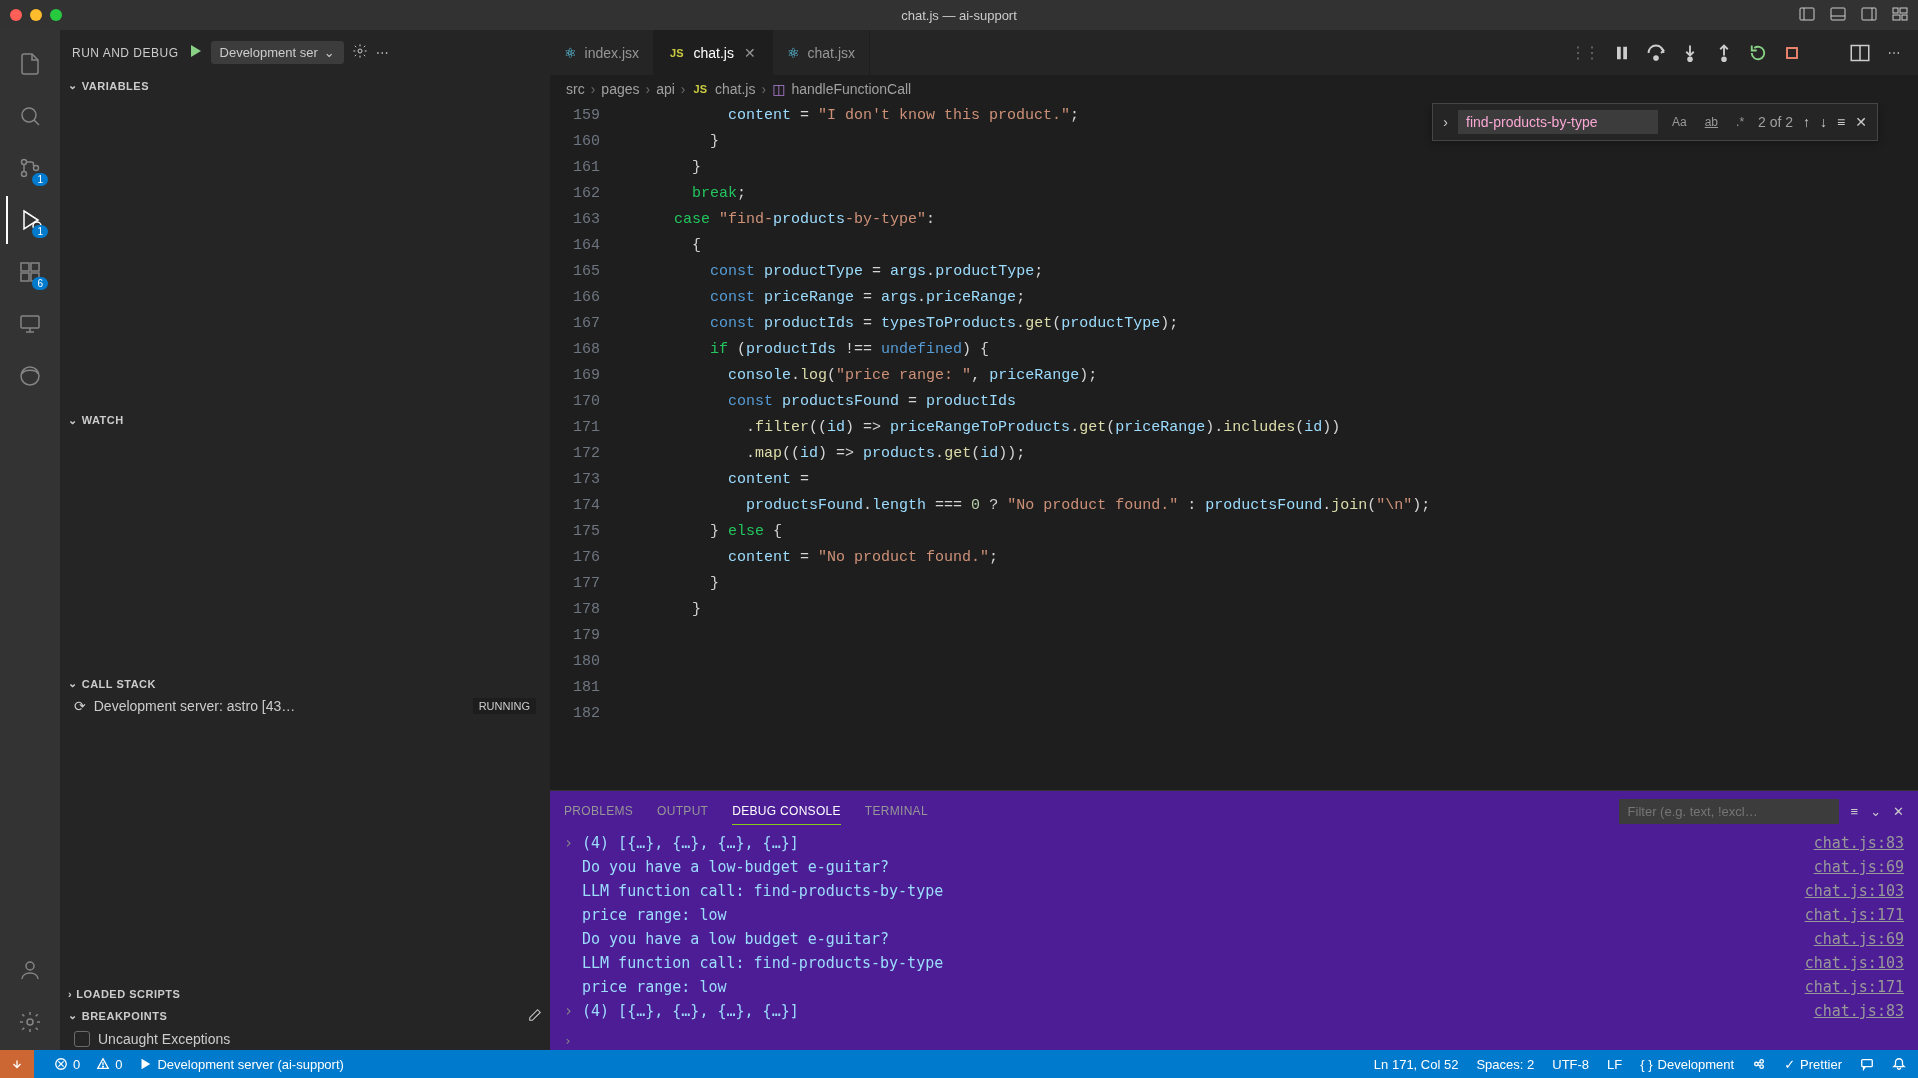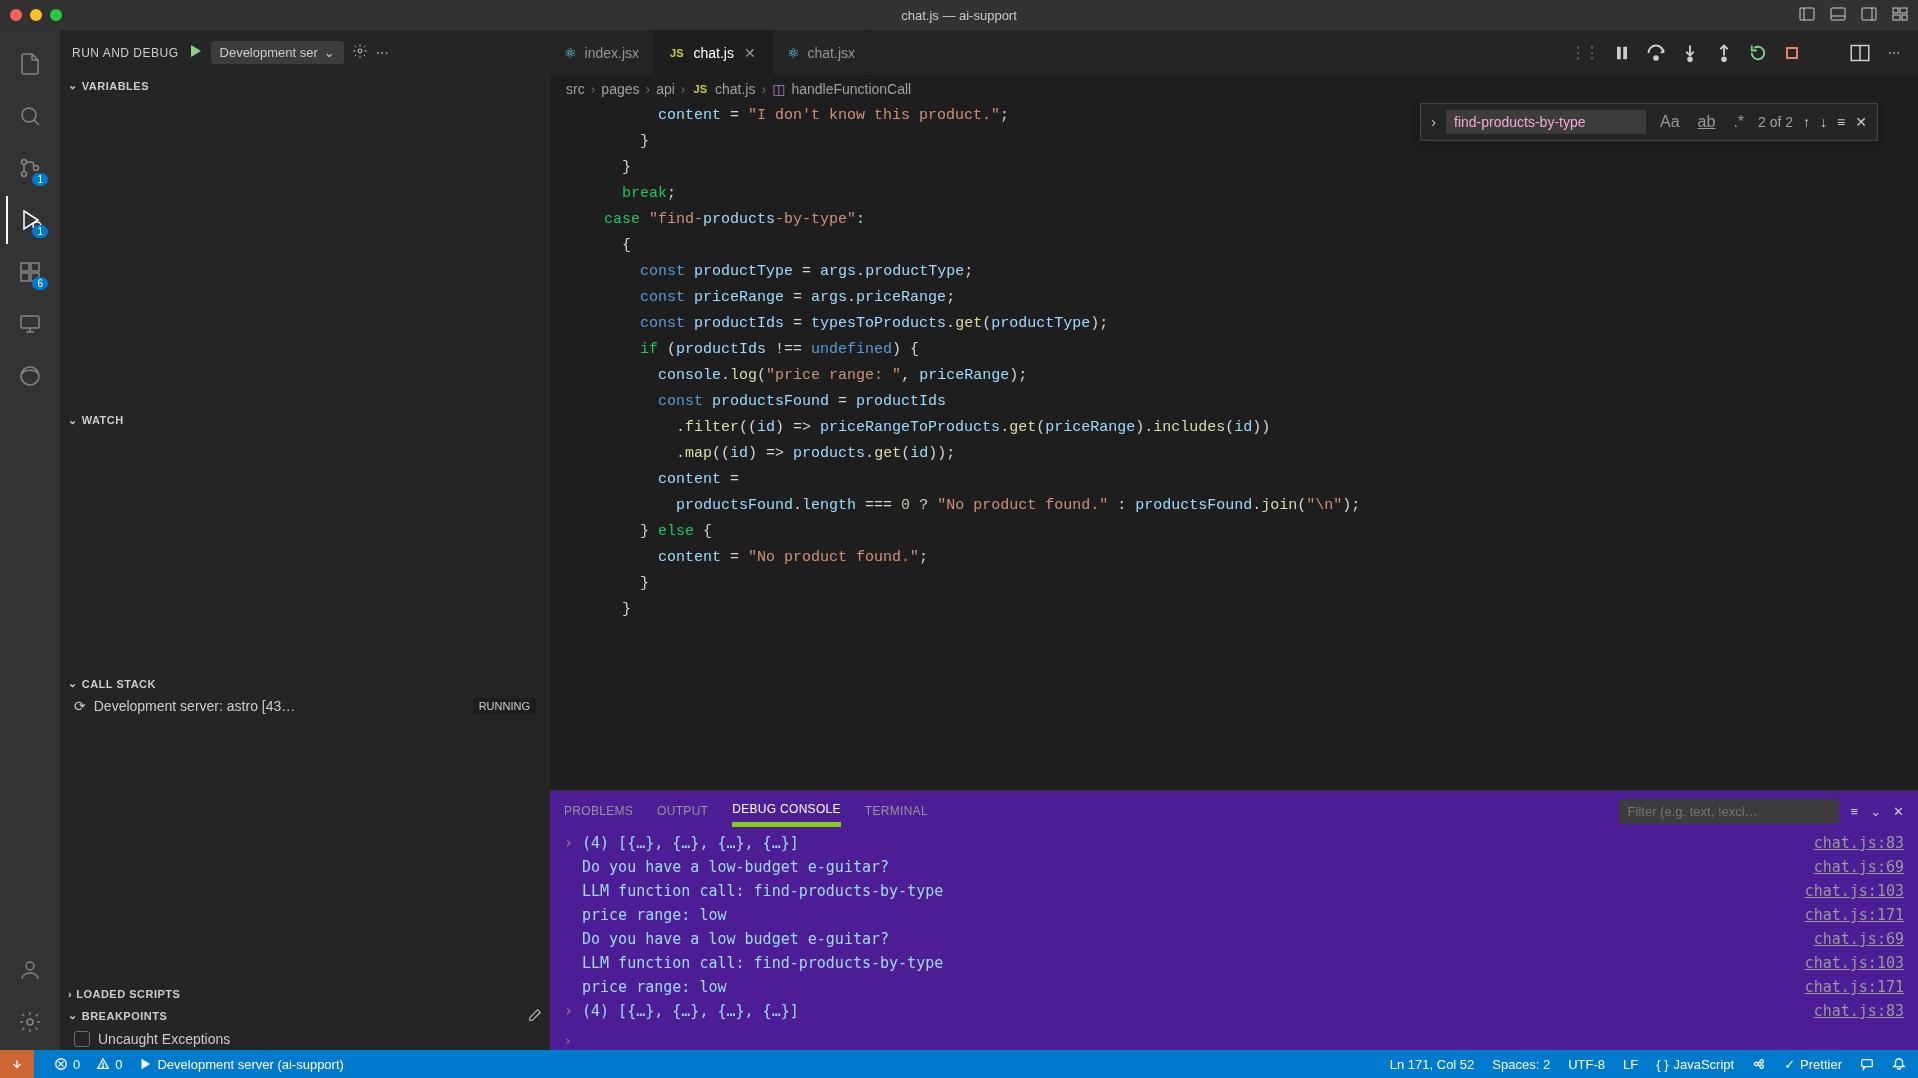--- a/index.html
+++ b/index.html
@@ -174,39 +174,39 @@
   font-size: 14px;
 }
 .find-input {
   background: #3c3c3c;
   border: none;
   color: #f9a8d4;
   padding: 4px 8px;
   width: 200px;
   font-size: 14px;
 }
-.find-opt { color: #999999; font-size: 16px; cursor: pointer; padding: 2px 4px; }
+.find-opt { color: #999999; font-size: 12px; cursor: pointer; padding: 2px 4px; }
 .find-count { color: #a0a0a0; }
 .find-nav { color: #cccccc; cursor: pointer; }
 .panel-area {
   height: 260px;
   background: #4c1d95;
   border-top: 1px solid #333333;
   display: flex;
   flex-direction: column;
 }
 .panel-tabs {
   display: flex;
   align-items: center;
   padding: 0 14px;
   height: 40px;
   gap: 24px;
 }
 .panel-tab { font-size: 12px; color: #969696; cursor: pointer; padding: 6px 0; letter-spacing: 0.3px; }
-.panel-tab.active { color: #ffffff; border-bottom: 5px solid #84cc16; }
+.panel-tab.active { color: #ffffff; border-bottom: 1px solid #84cc16; }
 .panel-right { margin-left: auto; display: flex; gap: 12px; align-items: center; }
 .filter-input {
   background: #3c3c3c;
   border: 1px solid #3c3c3c;
   color: #cccccc;
   padding: 4px 8px;
   width: 220px;
   font-size: 13px;
 }
 .console-body {
@@ -499,20 +499,45 @@
         <span class="find-opt"><u>ab</u></span>
         <span class="find-opt">.*</span>
         <span class="find-count">2 of 2</span>
         <span class="find-nav">↑</span>
         <span class="find-nav">↓</span>
         <span class="find-nav">≡</span>
         <span class="find-nav">✕</span>
       </div>
 
       <div class="code-area">
+        <div class="gutter" id="gutter">159
+160
+161
+162
+163
+164
+165
+166
+167
+168
+169
+170
+171
+172
+173
+174
+175
+176
+177
+178
+179
+180
+181
+182
+</div>
         <div class="code-lines" id="code"><div>            <span class="tok-var">content</span> = <span class="tok-str">"I don't know this product."</span>;</div><div>          }</div><div>        }</div><div>        <span class="tok-kw">break</span>;</div><div></div><div>      <span class="tok-kw">case</span> <span class="tok-str">"find-<span class="tok-var">products</span>-by-type"</span>:</div><div>        {</div><div>          <span class="tok-kw2">const</span> <span class="tok-var">productType</span> = <span class="tok-var">args</span>.<span class="tok-var">productType</span>;</div><div>          <span class="tok-kw2">const</span> <span class="tok-var">priceRange</span> = <span class="tok-var">args</span>.<span class="tok-var">priceRange</span>;</div><div>          <span class="tok-kw2">const</span> <span class="tok-var">productIds</span> = <span class="tok-var">typesToProducts</span>.<span class="tok-fn">get</span>(<span class="tok-var">productType</span>);</div><div></div><div>          <span class="tok-kw">if</span> (<span class="tok-var">productIds</span> !== <span class="tok-kw2">undefined</span>) {</div><div>            <span class="tok-var">console</span>.<span class="tok-fn">log</span>(<span class="tok-str">"price range: "</span>, <span class="tok-var">priceRange</span>);</div><div></div><div>            <span class="tok-kw2">const</span> <span class="tok-var">productsFound</span> = <span class="tok-var">productIds</span></div><div>              .<span class="tok-fn">filter</span>((<span class="tok-var">id</span>) =&gt; <span class="tok-var">priceRangeToProducts</span>.<span class="tok-fn">get</span>(<span class="tok-var">priceRange</span>).<span class="tok-fn">includes</span>(<span class="tok-var">id</span>))</div><div>              .<span class="tok-fn">map</span>((<span class="tok-var">id</span>) =&gt; <span class="tok-var">products</span>.<span class="tok-fn">get</span>(<span class="tok-var">id</span>));</div><div></div><div>            <span class="tok-var">content</span> =</div><div>              <span class="tok-var">productsFound</span>.<span class="tok-var">length</span> === <span class="tok-num">0</span> ? <span class="tok-str">"No product found."</span> : <span class="tok-var">productsFound</span>.<span class="tok-fn">join</span>(<span class="tok-str">"\n"</span>);</div><div>          } <span class="tok-kw">else</span> {</div><div>            <span class="tok-var">content</span> = <span class="tok-str">"No product found."</span>;</div><div>          }</div><div>        }</div></div>
       </div>
     </div>
 
     <div class="panel-area">
       <div class="panel-tabs">
         <div class="panel-tab">PROBLEMS</div>
         <div class="panel-tab">OUTPUT</div>
         <div class="panel-tab active">DEBUG CONSOLE</div>
         <div class="panel-tab">TERMINAL</div>
@@ -596,21 +621,21 @@
     <svg width="14" height="14" viewBox="0 0 16 16" fill="currentColor">
         <path d="M4 2l10 6-10 6V2z"></path>
       </svg>
     <span>Development server (ai-support)</span>
   </div>
   <div class="sb-right">
     <span class="sb-item">Ln 171, Col 52</span>
     <span class="sb-item">Spaces: 2</span>
     <span class="sb-item">UTF-8</span>
     <span class="sb-item">LF</span>
-    <span class="sb-item">{ } <span>JavaScript</span></span>
+    <span class="sb-item">{ } <span>Development</span></span>
     <span class="sb-item">
       <svg width="14" height="14" viewBox="0 0 16 16" fill="none" stroke="currentColor" stroke-width="1.5">
           <circle cx="5" cy="8" r="2"></circle>
           <circle cx="11" cy="5" r="2"></circle>
           <circle cx="11" cy="11" r="2"></circle>
           <line x1="7" y1="7" x2="9" y2="6"></line>
           <line x1="7" y1="9" x2="9" y2="10"></line>
         </svg>
     </span>
     <span class="sb-item">✓ <span>Prettier</span></span>

